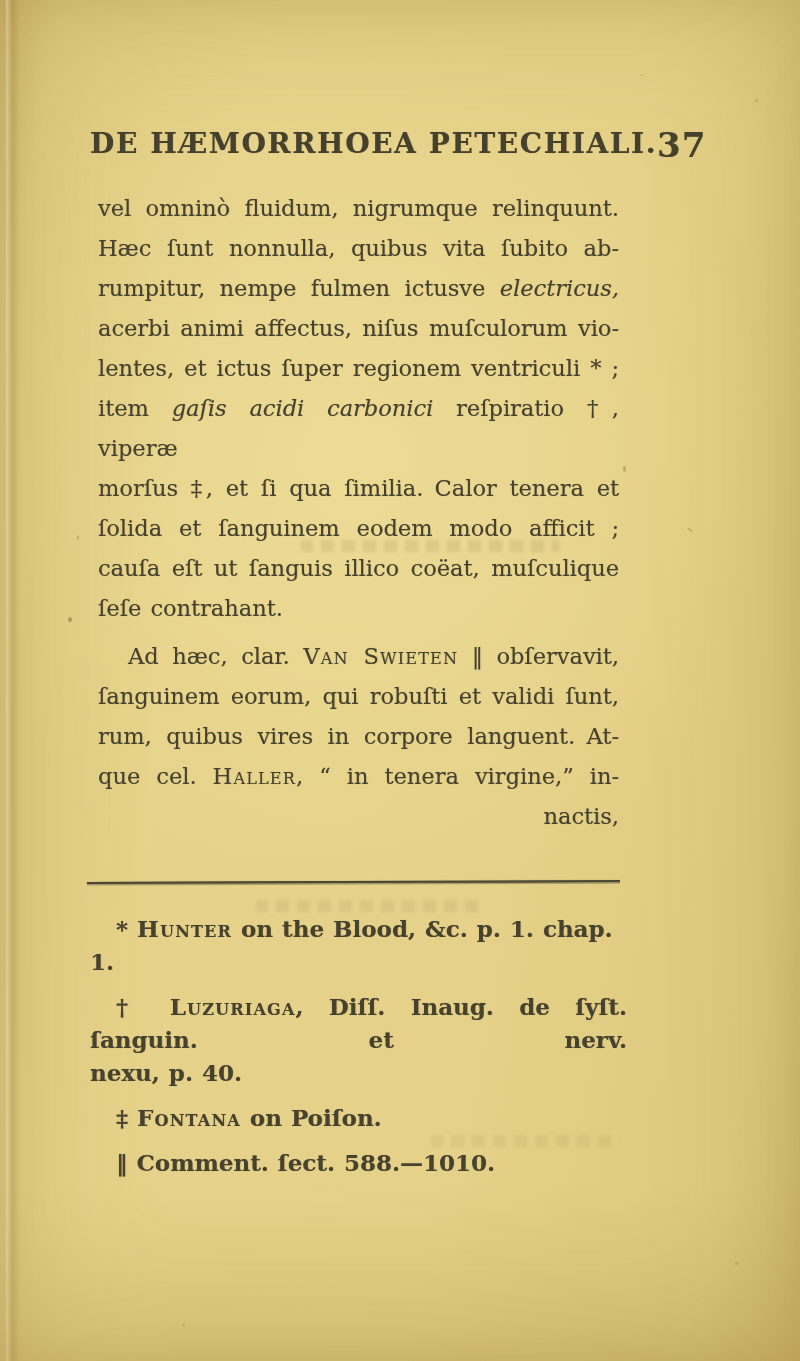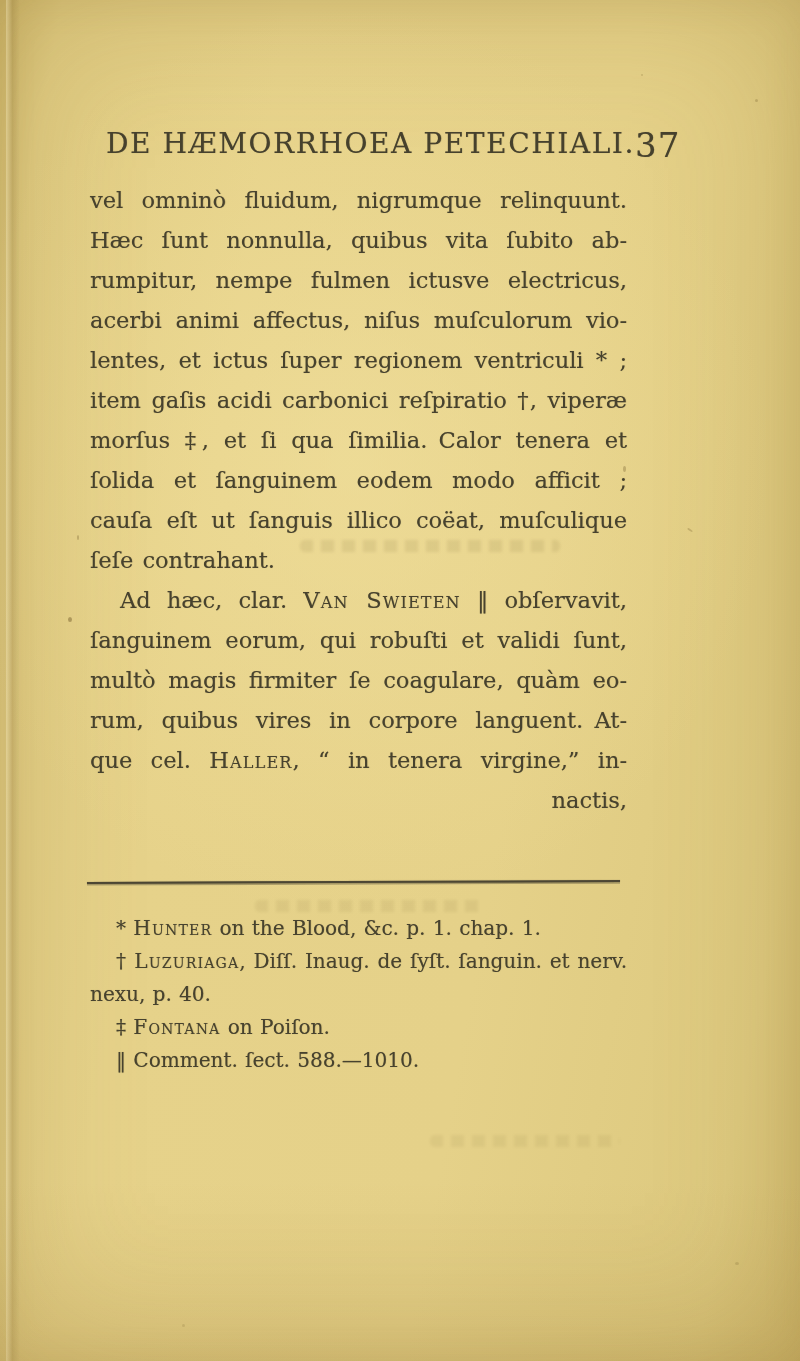--- a/index.html
+++ b/index.html
@@ -23,53 +23,54 @@
     background:linear-gradient(to right, rgba(255,246,210,0.35) 0%, rgba(120,95,40,0.18) 45%, rgba(120,95,40,0) 100%);
     pointer-events:none;
   }
   .bottom-shade {
     position:absolute; left:0; bottom:0; width:100%; height:180px;
     background:linear-gradient(to bottom, rgba(160,128,58,0) 0%, rgba(160,128,58,0.14) 100%);
     pointer-events:none;
   }
 
   .running-head {
-    position:absolute; top:121px; left:106px; width:537px;
+    position:absolute; top:121px; left:90px; width:537px;
     display:flex; justify-content:space-between; align-items:baseline;
     font-size:28px; letter-spacing:1.6px; color:#46412d;
     white-space:nowrap;
+    font-weight:bold;
   }
   .running-head .pagenum { font-size:34px; letter-spacing:1px; position:relative; top:4px; }
 
   .body-text {
     position:absolute; top:180px; left:90px; width:537px;
     font-size:22.5px; line-height:40px; word-spacing:2px;
   }
-  .para { margin:0; }
+  .para { margin:8px; }
 
   .line { text-align:justify; text-align-last:justify; white-space:normal; }
   .line.left  { text-align:left;  text-align-last:auto; }
   .line.right { text-align:right; text-align-last:right; }
   .line.indent { text-indent:30px; }
 
-  .it { }
+  .it { font-style:italic; }
   .sc { font-variant:small-caps; letter-spacing:1.2px; }
 
   .fn-rule {
     position:absolute; top:881px; left:87px; width:533px; height:2.2px;
     background:#4c4633; transform:rotate(-0.2deg);
     box-shadow:0 1.6px 0 rgba(76,70,51,0.38), 0 0 1px rgba(76,70,51,0.6);
   }
 
   .footnotes {
     position:absolute; top:906px; left:90px; width:537px; padding-top:6px;
-    font-size:20px; line-height:33px; word-spacing:1px;
+    font-size:23px; line-height:33px; word-spacing:1px;font-weight:bold;
   }
   .footnotes .para { margin:0 0 0 0; }
-  .footnotes .para + .para { margin-top:0; }
+  .footnotes .para + .para { margin-top:12px; }
   .footnotes .line.indent { text-indent:26px; }
 
   .speck { position:absolute; border-radius:50%; background:rgba(110,88,40,0.45); pointer-events:none; }
   .ghost {
     position:absolute; height:12px; border-radius:5px; pointer-events:none;
     background:repeating-linear-gradient(90deg, rgba(125,105,52,0.13) 0 13px, rgba(125,105,52,0) 13px 21px);
     filter:blur(1.6px);
   }
 </style>
 </head>
@@ -92,21 +93,20 @@
         <div class="line justify"><span>lentes, et ictus ſuper regionem ventriculi * ;</span></div>
         <div class="line justify"><span>item </span><span class="it">gaſis acidi carbonici</span><span> reſpiratio †, viperæ</span></div>
         <div class="line justify"><span>morſus ‡, et ſi qua ſimilia. Calor tenera et</span></div>
         <div class="line justify"><span>ſolida et ſanguinem eodem modo afficit ;</span></div>
         <div class="line justify"><span>cauſa eſt ut ſanguis illico coëat, muſculique</span></div>
         <div class="line left"><span>ſeſe contrahant.</span></div>
       </div>
       <div class="para">
         <div class="line justify indent"><span>Ad hæc, clar. </span><span class="sc">Van Swieten</span><span> ‖ obſervavit,</span></div>
         <div class="line justify"><span>ſanguinem eorum, qui robuſti et validi ſunt,</span></div>
-        <div class="line justify"><span>multò magis firmiter ſe coagulare, quàm eo-</span></div>
         <div class="line justify"><span>rum, quibus vires in corpore languent. At-</span></div>
         <div class="line justify"><span>que cel. </span><span class="sc">Haller</span><span>, “ in tenera virgine,” in-</span></div>
         <div class="line right"><span>nactis,</span></div>
       </div>
     </div>
 
   <div class="fn-rule"></div>
 
   <div class="footnotes" id="footnotes">
       <div class="para">

